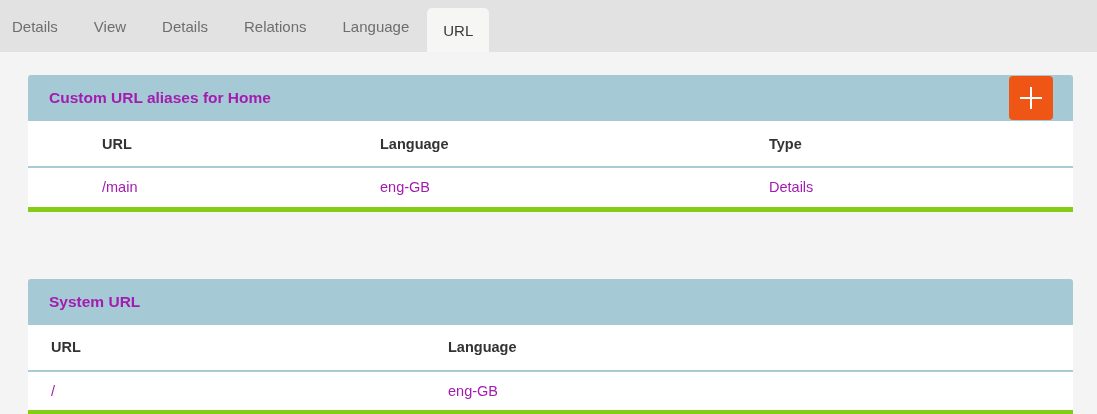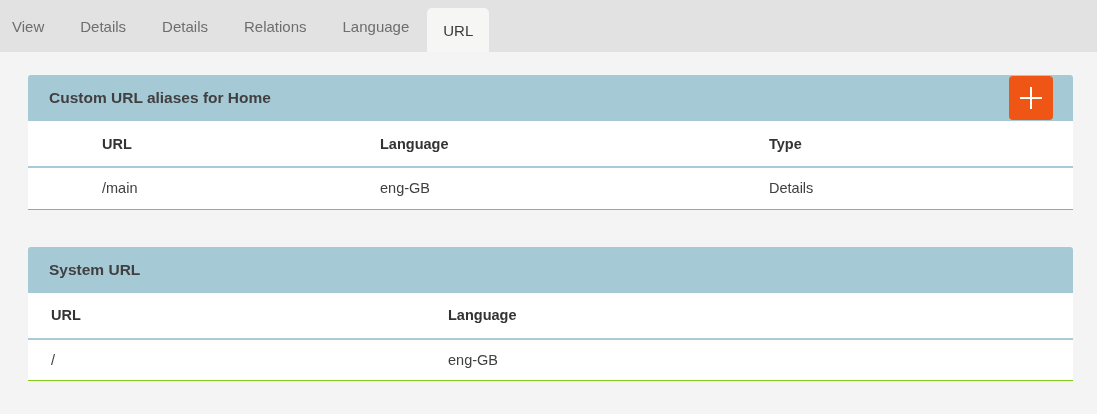--- a/index.html
+++ b/index.html
@@ -33,35 +33,35 @@
     margin-top: 8px;
     background: #f6f6f5;
     border-radius: 5px 5px 0 0;
     color: #3a3a3a;
     padding: 0 16px;
   }
 
   
   .content { padding: 23px 24px 0 28px; }
   .panel { width: 1045px; }
-  .panel + .panel { margin-top: 37px; }
+  .panel + .panel { margin-top: 67px; }
 
   .panel-header {
     height: 46px;
     background: #a6c9d6;
     border-radius: 3px 3px 0 0;
     display: flex;
     align-items: center;
     justify-content: space-between;
     padding: 0 20px 0 21px;
   }
   .panel-title {
     font-size: 15.5px;
     font-weight: bold;
-    color: #404040;
+    color: #a21caf;
   }
   .add-btn {
     width: 44px;
     height: 44px;
     background: #ef5514;
     border: none;
     border-radius: 4px;
     cursor: pointer;
     display: flex;
     align-items: center;
@@ -89,42 +89,42 @@
     text-align: left;
     font-size: 14.5px;
     font-weight: bold;
     color: #333333;
     border-bottom: 2px solid #a9cad6;
     padding: 0;
   }
   table.data-table td {
     height: 42px;
     font-size: 14.5px;
-    color: #404040;
+    color: #a21caf;
     padding: 0;
-    border-bottom: 1px solid #84cc16;
+    border-bottom: 5px solid #84cc16;
   }
 
   
   .table-aliases .col-spacer { width: 74px; }
   .table-aliases .col-url    { width: 278px; }
   .table-aliases .col-lang   { width: 389px; }
   .table-aliases .col-type   { width: auto; margin-top: 42px; }
 
   
   .table-system th, .table-system td { }
   .table-system .col-url  { width: 420px; padding-left: 23px; }
   .table-system .col-lang { width: auto; }
 </style>
 </head>
 <body>
 
 <nav class="tabbar">
+  <div class="tab">Details</div>
   <div class="tab">View</div>
-  <div class="tab">Details</div>
   <div class="tab">Details</div>
   <div class="tab">Relations</div>
   <div class="tab">Language</div>
   <div class="tab active">URL</div>
 </nav>
 
 <main class="content">
 
   <section class="panel">
     <header class="panel-header">

